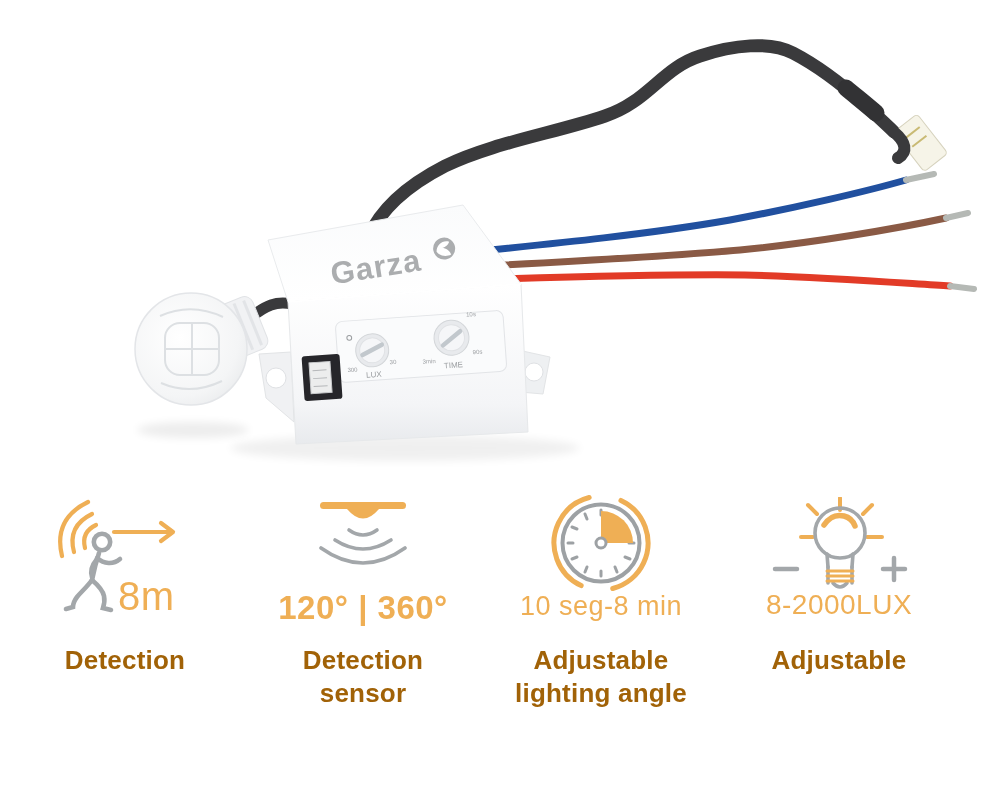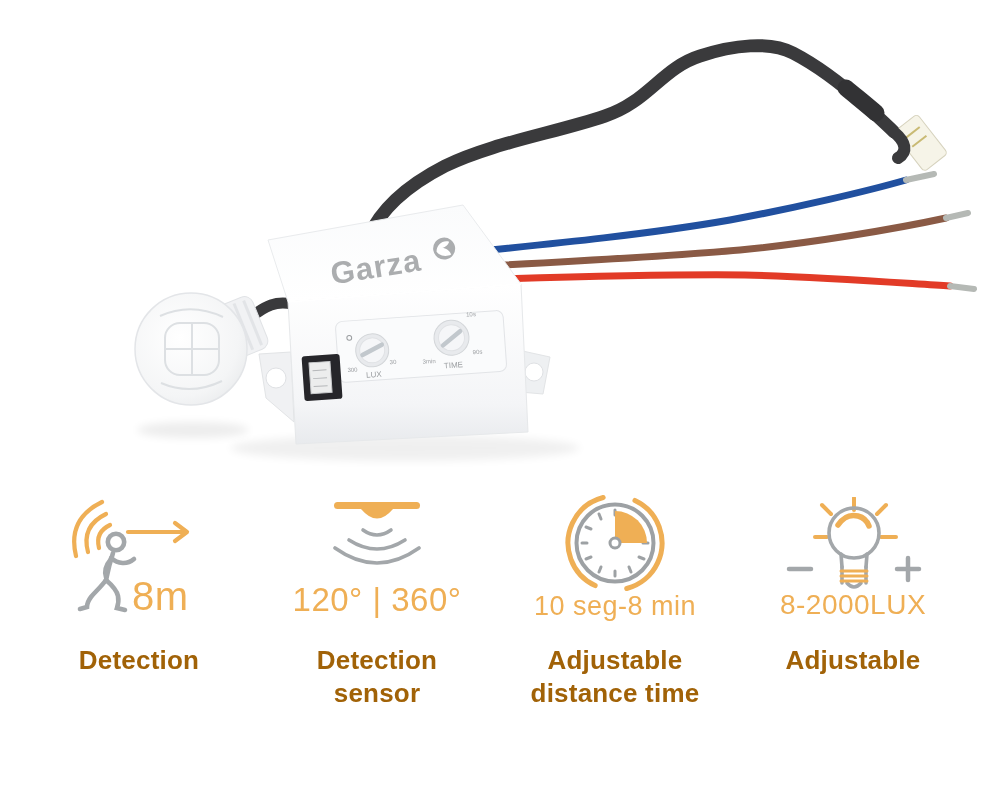--- a/index.html
+++ b/index.html
@@ -6,33 +6,33 @@
   .stage {
     position:relative; width:1000px; height:796px; margin:0 auto;
     background:#ffffff; overflow:hidden;
     font-family:"Liberation Sans", sans-serif;
   }
   .photo { position:absolute; top:0; left:0; }
 
   .features {
     position:absolute; top:488px; left:0; width:892px;
     display:flex; justify-content:space-between;
-    padding:0 30px 0 20px; box-sizing:border-box;
+    padding:0 30px 0 6px; box-sizing:border-box;
   }
   .feature { flex:0 0 238px; width:238px; }
   .feat-top { position:relative; height:142px; }
   .icon-svg { position:absolute; }
   .value {
     position:absolute; left:0; right:0; text-align:center;
     color:#efaf55; font-weight:normal; letter-spacing:0.5px; white-space:nowrap;
   }
   .feature--distance .icon-svg { left:22px; top:2px; }
   .feature--distance .value { left:112px; right:auto; top:86px; font-size:40px; }
   .feature--angle .icon-svg { left:44px; top:12px; }
-  .feature--angle .value { top:93px; font-size:33px; }
+  .feature--angle .value { top:101px; font-size:33px;font-weight:bold; }
   .feature--time .icon-svg { left:67px; top:3px; }
   .feature--time .value { top:103px; font-size:27px; }
   .feature--lux .icon-svg { left:45px; top:9px; }
   .feature--lux .value { top:101px; font-size:28px; }
 
   .label {
     margin-top:14px; text-align:center; color:#a16207;
     font-size:26px; line-height:33px; font-weight:bold; letter-spacing:0.2px;
   }
   .label span { display:block; }
@@ -222,21 +222,21 @@
             <line x1="28" y1="38" x2="23" y2="36"></line>
             <line x1="38" y1="28" x2="36" y2="23"></line>
           </g>
           <path d="M 52 52 L 52 20 A 32 32 0 0 1 84 52 Z" fill="#efaf55"></path>
           <circle cx="52" cy="52" r="5" fill="#ffffff" stroke="#9da1a4" stroke-width="3"></circle>
         </svg>
         <div class="value">10 seg-8 min</div>
       </div>
       <div class="label">
         <span>Adjustable</span>
-        <span>distance time</span>
+        <span>lighting angle</span>
       </div>
     </div>
 
     <div class="feature feature--lux">
       <div class="feat-top">
         <svg class="icon-svg" width="150" height="96" viewBox="0 0 150 96">
           <g fill="none" stroke="#efaf55" stroke-width="4" stroke-linecap="round">
             <path d="M 75 1 L 75 13"></path>
             <path d="M 43 8 L 52 17"></path>
             <path d="M 107 8 L 98 17"></path>

